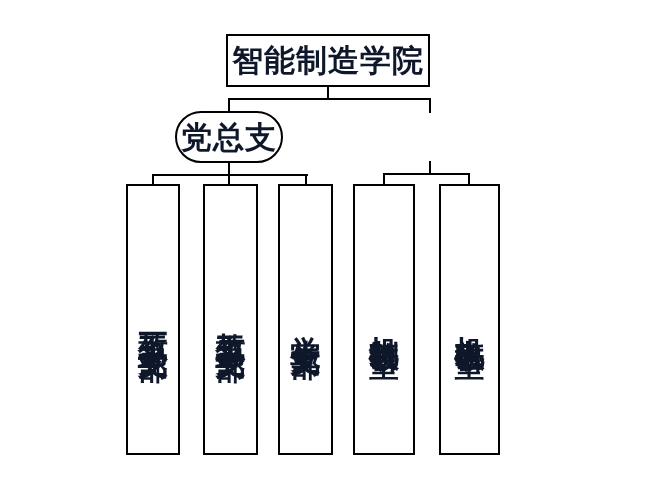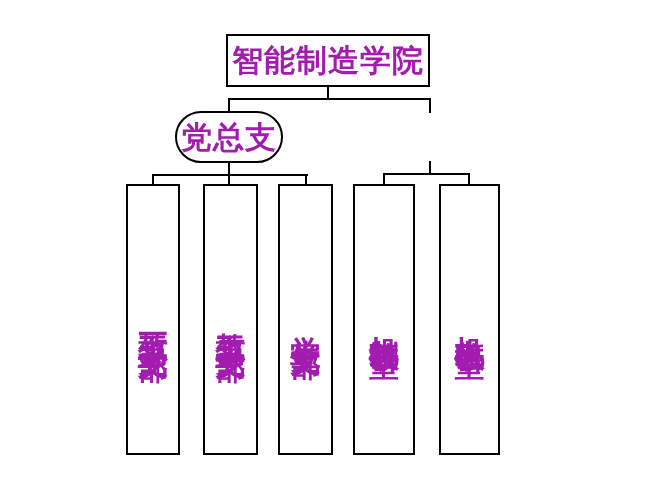--- a/index.html
+++ b/index.html
@@ -6,21 +6,21 @@
     margin: 0;
     padding: 0;
     background: #ffffff;
   }
   .canvas {
     position: relative;
     width: 652px;
     height: 500px;
     background: #ffffff;
     font-family: "Liberation Serif", "DejaVu Serif", serif;
-    color: #a21caf;
+    color: #0f172a;
     overflow: hidden;
   }
   .node {
     position: absolute;
     box-sizing: border-box;
     border: 2px solid #000000;
     background: #ffffff;
     display: flex;
     align-items: center;
     justify-content: center;

